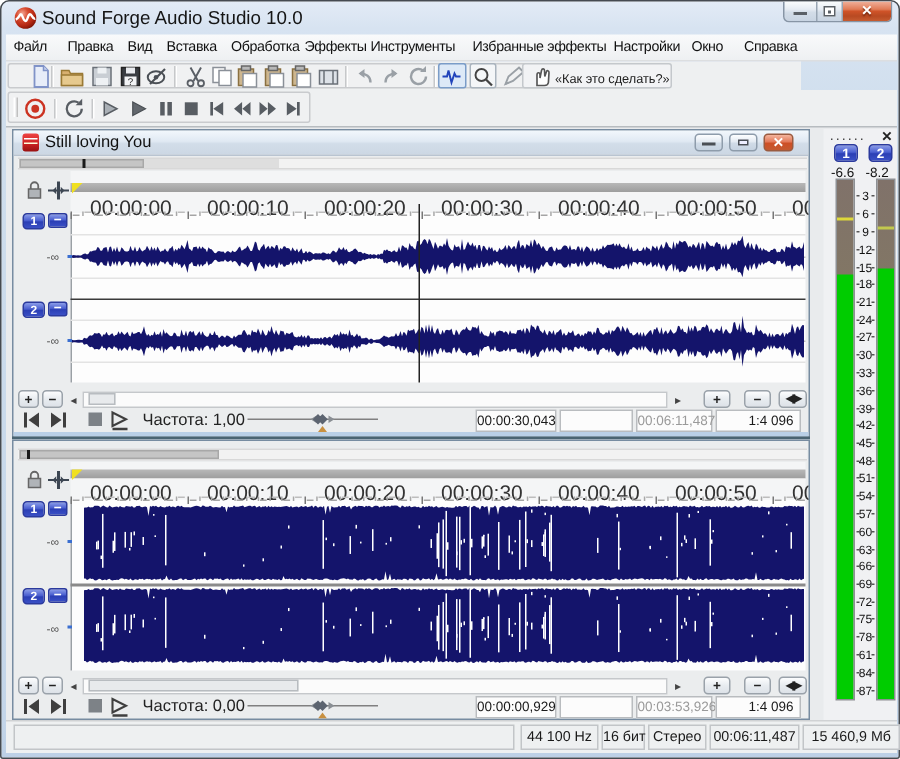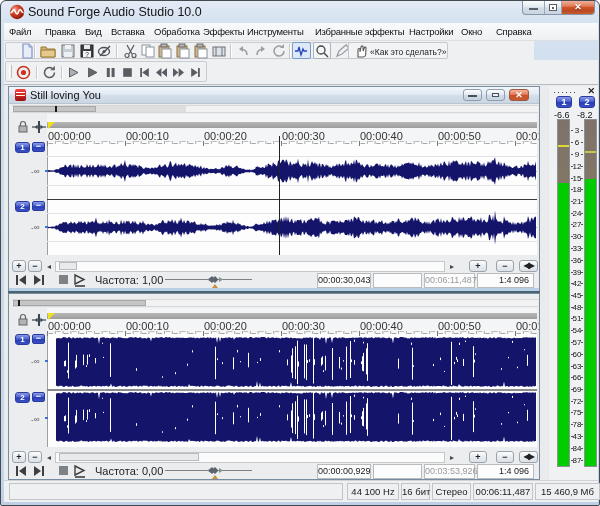--- a/index.html
+++ b/index.html
@@ -58,21 +58,21 @@
 .chbtn{position:absolute;width:15px;height:11px;border:1px solid #2b3a9d;border-radius:3px;color:#fff;
  font-size:8px;font-weight:bold;text-align:center;line-height:10px;
  background:linear-gradient(180deg,#8a9ce8 0%,#4a5fd0 45%,#2b3fb5 55%,#3a50c5 100%);}
 .minus{position:absolute;width:13px;height:10px;border:1px solid #2b3a9d;border-radius:2px;color:#fff;
  font-size:9px;font-weight:bold;text-align:center;line-height:7px;
  background:linear-gradient(180deg,#8a9ce8 0%,#4a5fd0 45%,#2b3fb5 55%,#3a50c5 100%);}
 .inf{position:absolute;font-size:8px;color:#555;}
 .wv{background:#fdfdfd;border-left:1px solid #9aa0a5;}
 .markerbar{position:absolute;background:linear-gradient(180deg,#b8b8b8,#9d9d9d);border-bottom:1px solid #f5f5f5;}
 .ytri{position:absolute;width:0;height:0;border-left:7px solid #f0e020;border-bottom:7px solid transparent;}
-.rlab{position:absolute;font-size:11px;color:#333;white-space:nowrap;}
+.rlab{position:absolute;font-size:14px;color:#333;white-space:nowrap;margin-left:12px;}
 
 .sbtn{position:absolute;width:14px;height:12px;border:1px solid #9aa2aa;border-radius:3px;background:linear-gradient(180deg,#fcfdfe,#e8ecf0 50%,#dde2e8);
  font-size:9px;font-weight:bold;color:#222;text-align:center;line-height:10px;}
 .track{position:absolute;background:#fbfbfb;border:1px solid #c5c8cb;}
 .sthumb{position:absolute;top:1px;bottom:1px;background:#e8eaec;border:1px solid #b8bcc0;}
 .timebox{position:absolute;height:15px;background:#fcfcfc;border:1px solid #b9bcbf;font-size:9px;color:#1a1a1a;
  text-align:center;line-height:13px;white-space:nowrap;}
 .timebox.gray{color:#9a9a9a;}
 .freq{position:absolute;font-size:11px;color:#222;}
 svg{position:absolute;left:0;top:0;}
@@ -938,21 +938,21 @@
         <div class="mtick" style="left:32px;top:303px"></div>
         <div class="mnum" style="left:21px;top:311px">72</div>
         <div class="mtick" style="left:22px;top:315px"></div>
         <div class="mtick" style="left:32px;top:315px"></div>
         <div class="mnum" style="left:21px;top:322px">75</div>
         <div class="mtick" style="left:22px;top:326px"></div>
         <div class="mtick" style="left:32px;top:326px"></div>
         <div class="mnum" style="left:21px;top:334px">78</div>
         <div class="mtick" style="left:22px;top:338px"></div>
         <div class="mtick" style="left:32px;top:338px"></div>
-        <div class="mnum" style="left:21px;top:346px">43</div>
+        <div class="mnum" style="left:21px;top:346px">61</div>
         <div class="mtick" style="left:22px;top:350px"></div>
         <div class="mtick" style="left:32px;top:350px"></div>
         <div class="mnum" style="left:21px;top:358px">84</div>
         <div class="mtick" style="left:22px;top:362px"></div>
         <div class="mtick" style="left:32px;top:362px"></div>
         <div class="mnum" style="left:21px;top:370px">87</div>
         <div class="mtick" style="left:22px;top:374px"></div>
         <div class="mtick" style="left:32px;top:374px"></div>
       </div>
     </div>

